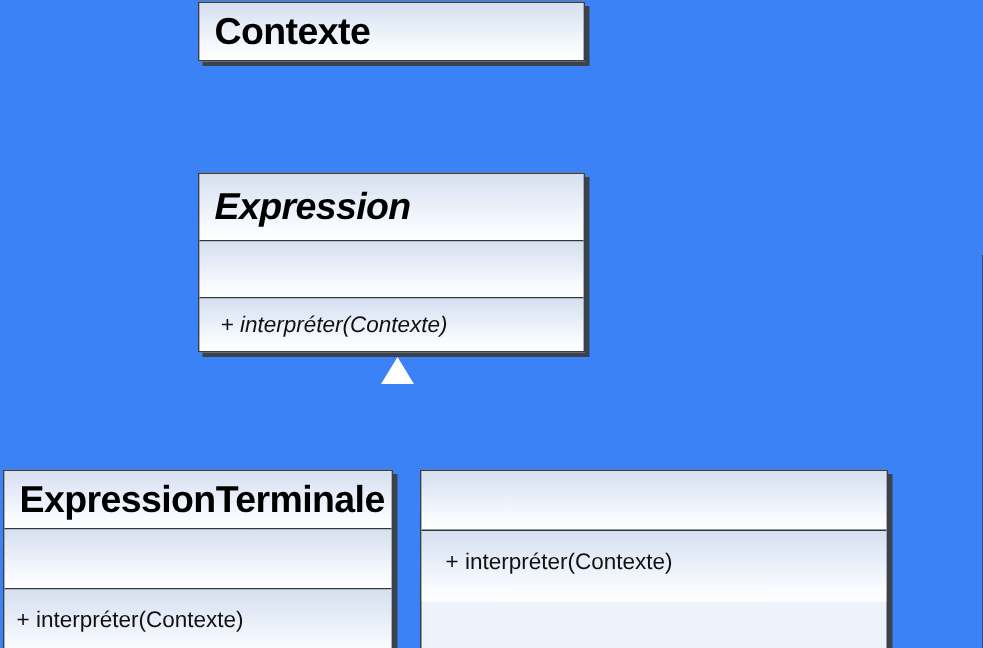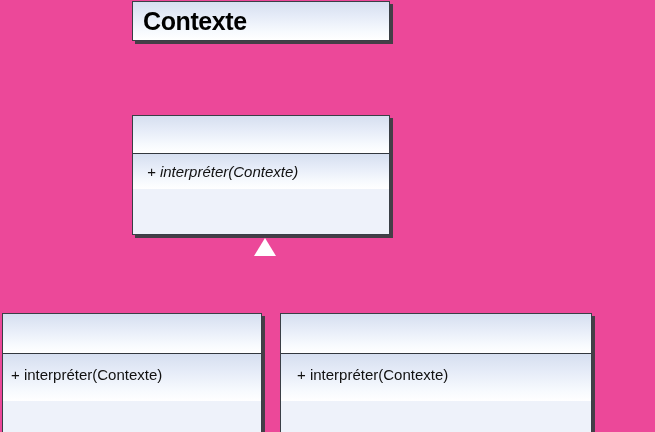--- a/index.html
+++ b/index.html
@@ -14,21 +14,21 @@
     overflow: hidden;
     position: relative;
     font-family: "Liberation Sans", sans-serif;
   }
 
   #canvas {
     position: absolute;
     left: 0; top: 0;
     width: 655px;
     height: 432px;
-    background: #ec4899;
+    background: #3b82f6;
     overflow: hidden;
   }
 
   
   .uml-class {
     position: absolute;
     box-sizing: border-box;
     border: 1px solid #3a3f46;
     background: #eef2fa;
     box-shadow: 3px 3px 0 0 rgba(60,62,66,0.95);
@@ -153,31 +153,37 @@
 
 <div id="canvas">
 
   <div class="uml-class" id="box-contexte">
     <div class="compartment c-name last">
       <div class="class-name">Contexte</div>
     </div>
   </div>
 
   <div class="uml-class" id="box-expression">
+    <div class="compartment c-name">
+      <div class="class-name abstract">Expression</div>
+    </div>
     <div class="compartment c-attrs empty-compartment"></div>
     <div class="compartment c-ops last">
       <div class="member-line abstract-op">+ interpréter(Contexte)</div>
     </div>
   </div>
 
   <div class="gen-arrow" style="left:254px; top:238px;">
     <span class="tri-outer"></span>
   </div>
 
   <div class="uml-class" id="box-terminale">
+    <div class="compartment c-name">
+      <div class="class-name">ExpressionTerminale</div>
+    </div>
     <div class="compartment c-attrs empty-compartment"></div>
     <div class="compartment c-ops last">
       <div class="member-line">+ interpréter(Contexte)</div>
     </div>
   </div>
 
   <div class="uml-class" id="box-nonterminale">
     <div class="compartment c-attrs empty-compartment"></div>
     <div class="compartment c-ops last">
       <div class="member-line">+ interpréter(Contexte)</div>

